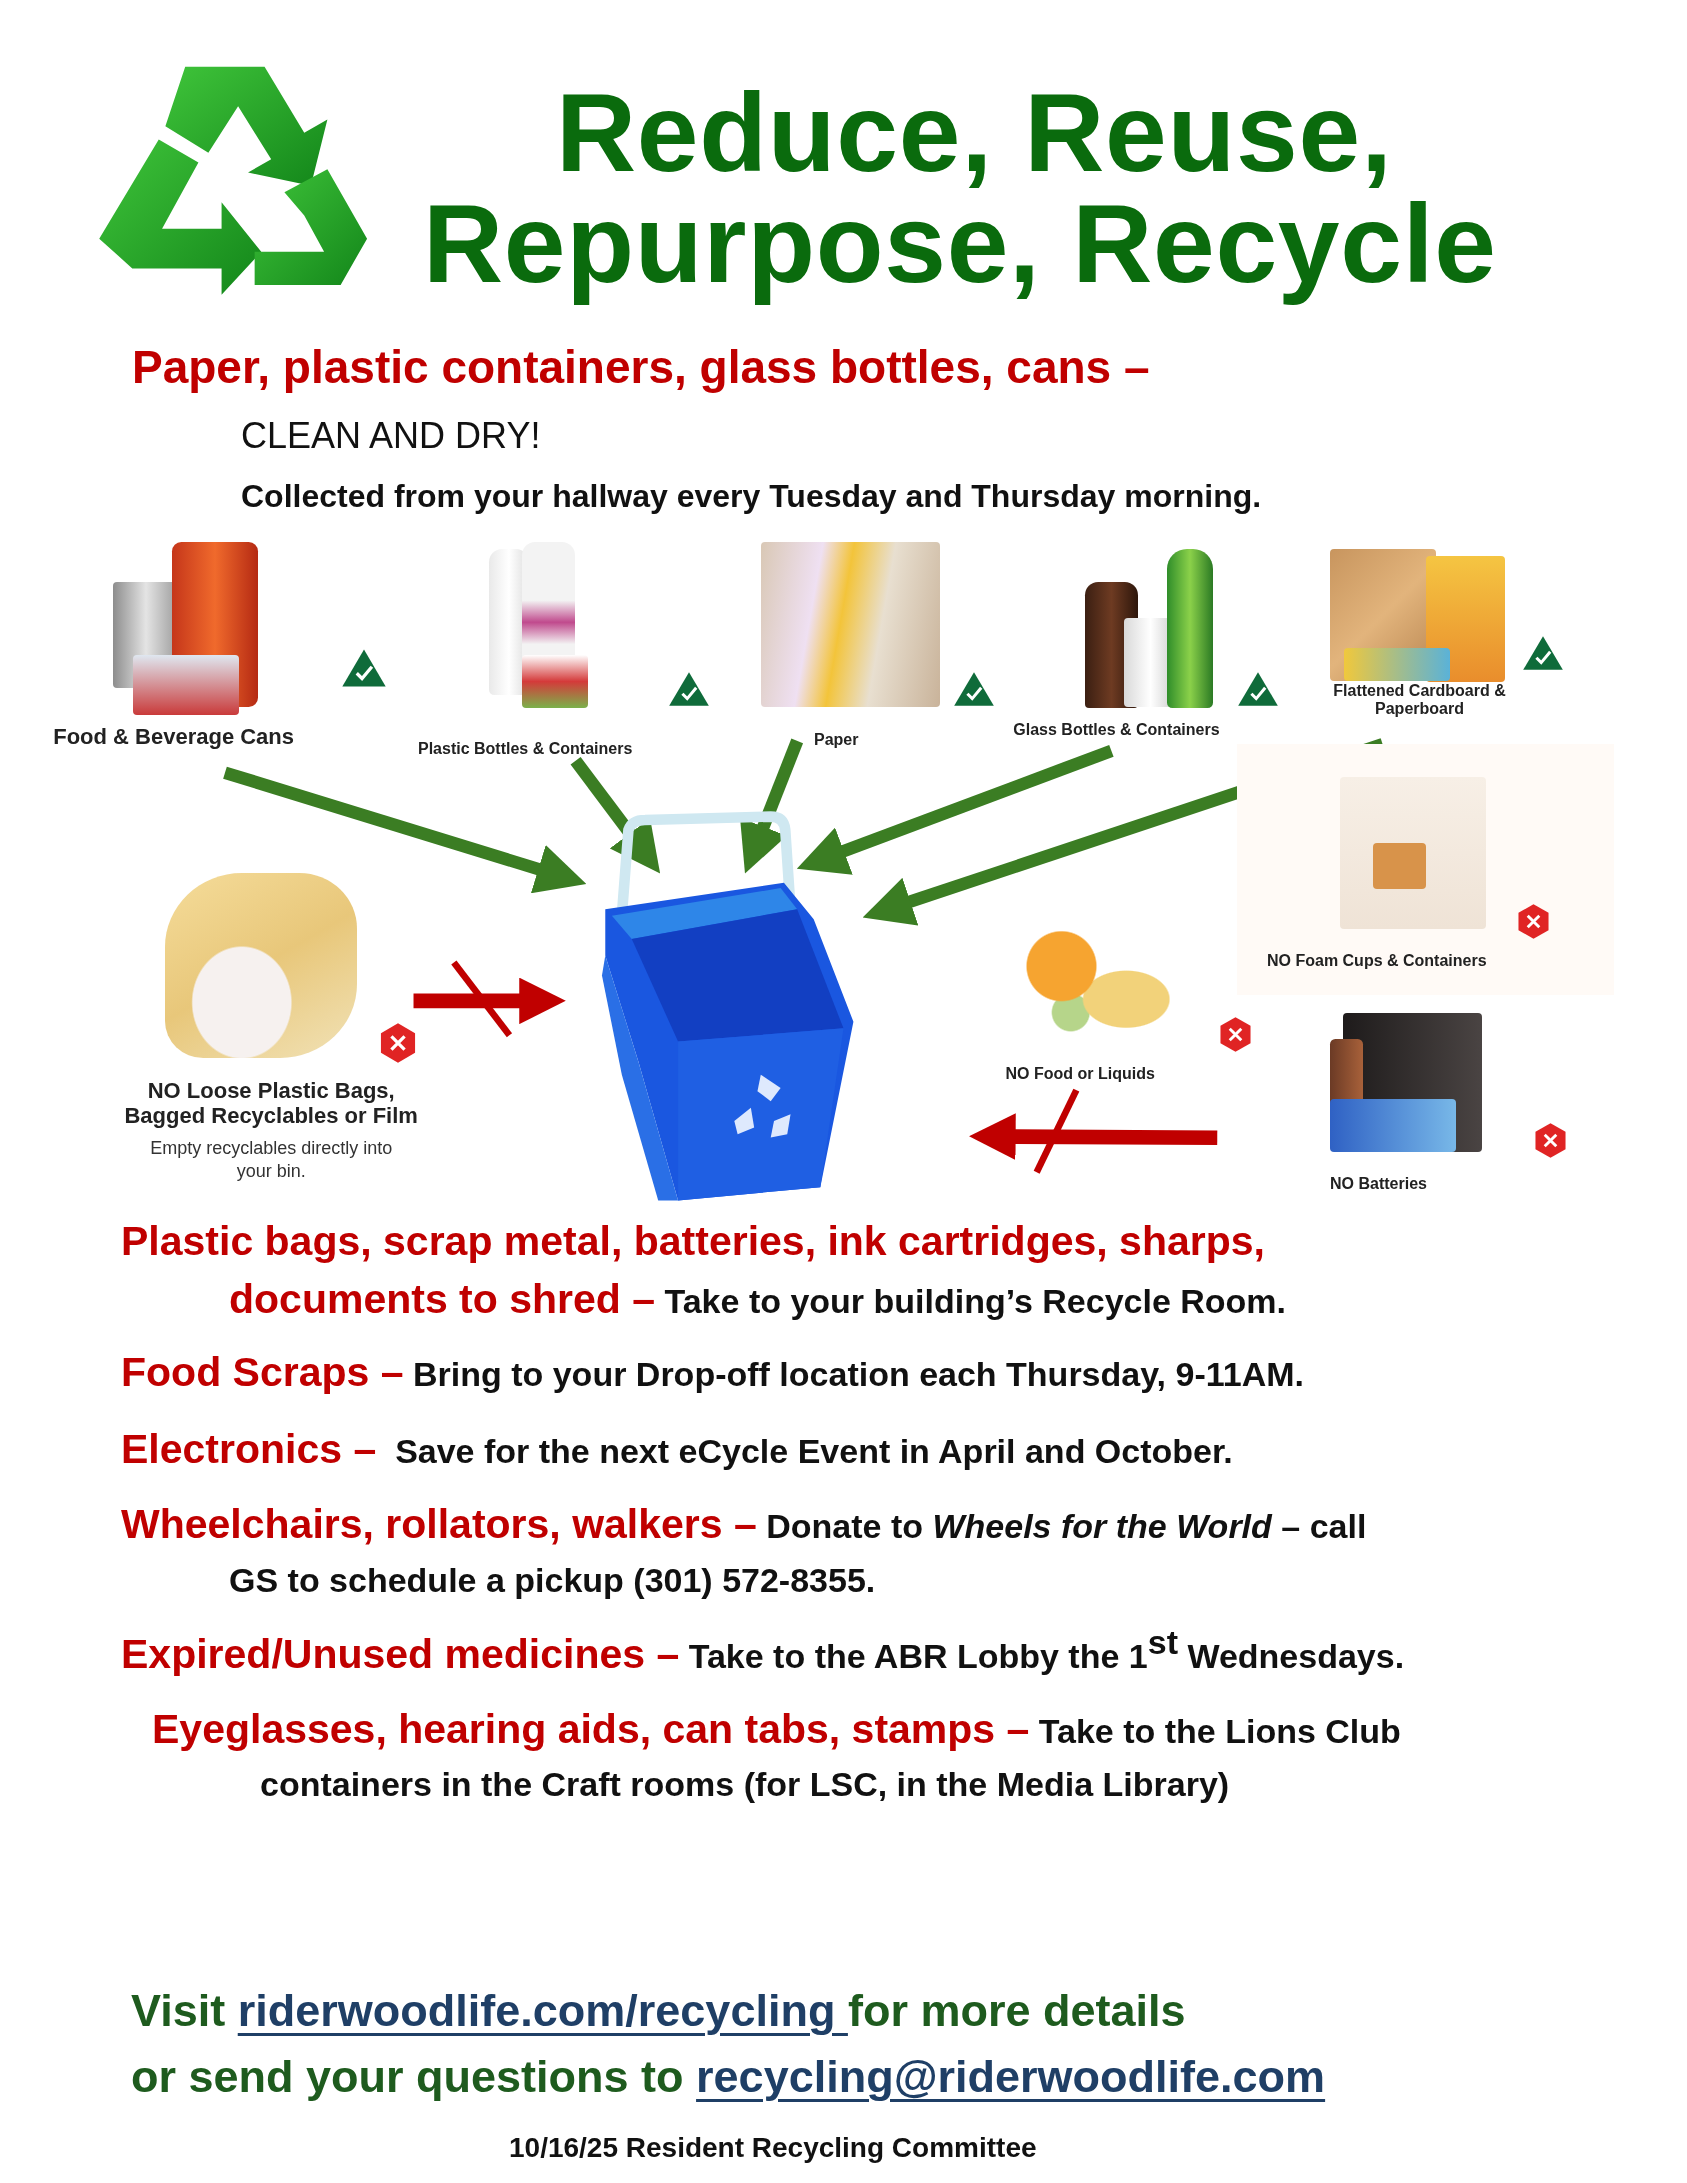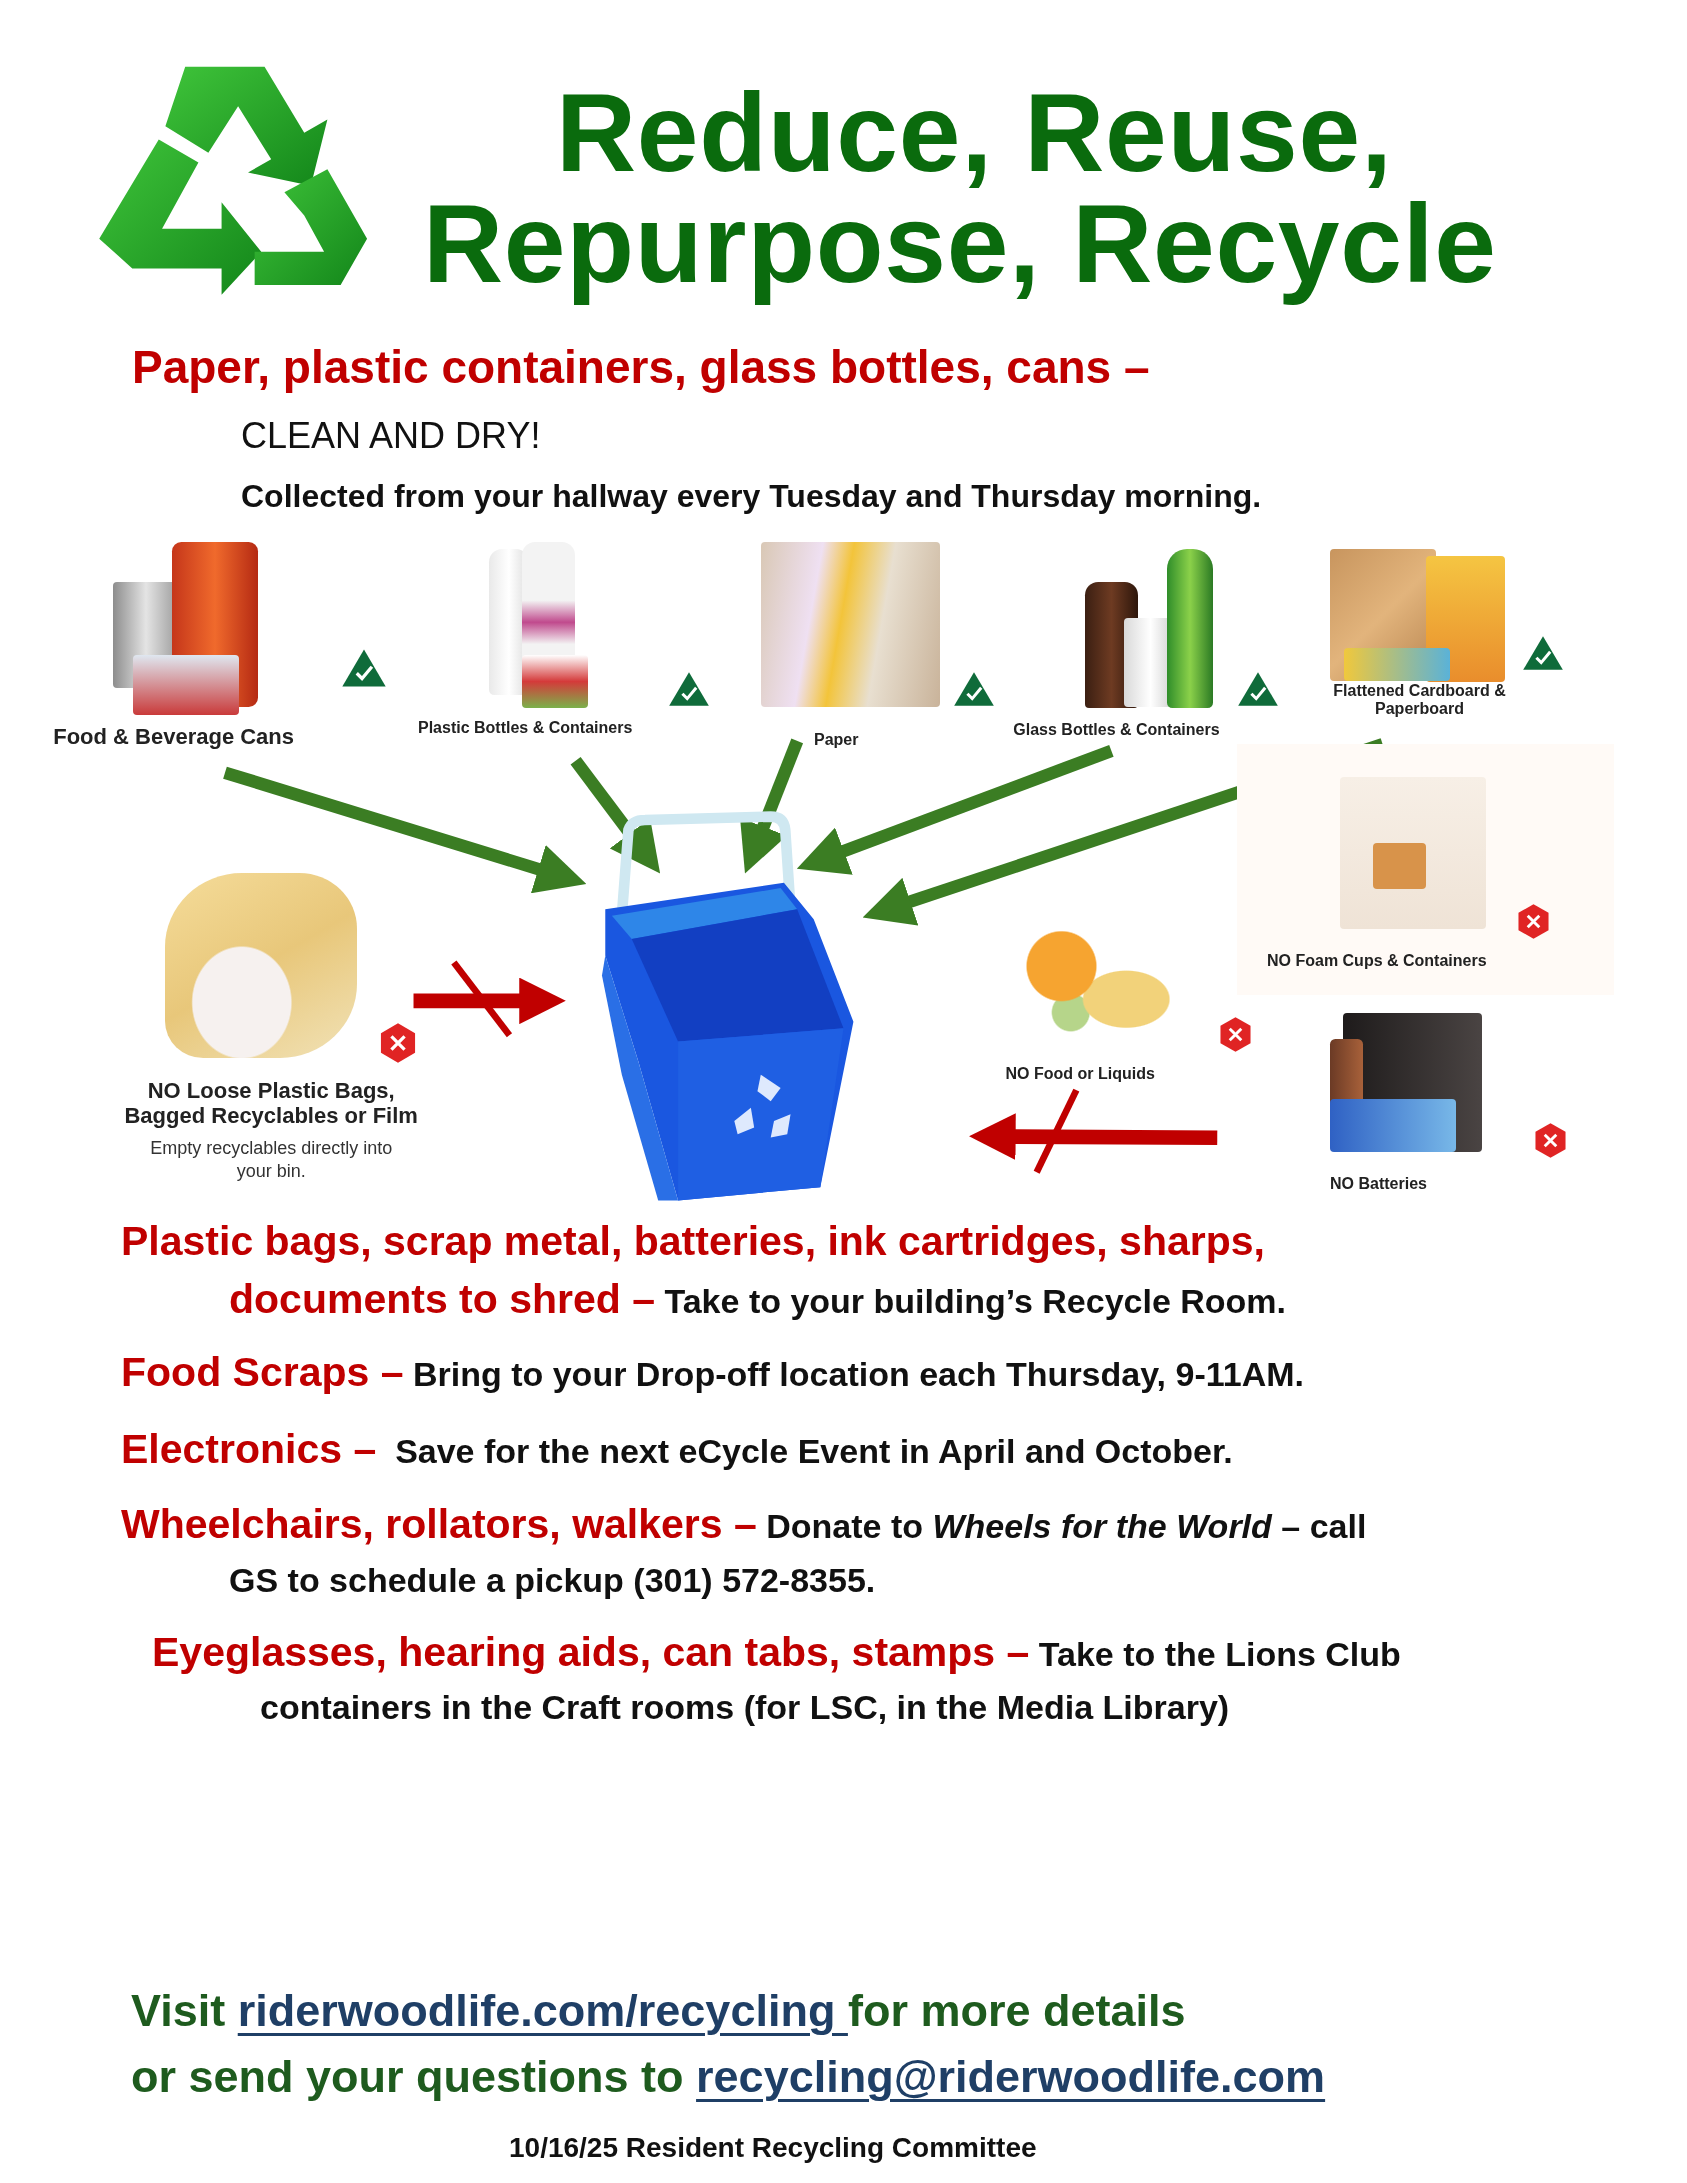--- a/index.html
+++ b/index.html
@@ -62,21 +62,21 @@
 </div>
 
 <div class="abs" style="left:410px; top:529px; width:318px; height:238px;">
   <div class="photo" style="left:79px; top:20px; width:40px; height:146px; background:linear-gradient(90deg,#e9e9e9,#ffffff,#dcdcdc); border-radius:13.2px 13.2px 5.3px 5.3px;"></div>
   <div class="photo" style="left:112px; top:13.2px; width:53px; height:146px; background:linear-gradient(180deg,#f3f3f3 40%,#c04a8d 55%,#f3f3f3 70%); border-radius:13.2px 13.2px 5.3px 5.3px;"></div>
   <div class="photo" style="left:112px; top:126px; width:66px; height:53px; background:linear-gradient(180deg,#ffffff,#d43a3a 50%,#7bb14b);"></div>
   <svg class="abs" style="left:258px; top:142px;" width="42" height="36" viewBox="0 0 70 60">
       <polygon points="35,2 68,58 2,58" fill="#0f6b3a"></polygon>
       <polyline points="24,38 32,46 47,28" fill="none" stroke="#fff" stroke-width="5"></polyline>
     </svg>
-  <div class="abs item-label small" style="left:8px; top:190px;">Plastic Bottles &amp; Containers</div>
+  <div class="abs item-label small" style="left:8px; top:211px;">Plastic Bottles &amp; Containers</div>
 </div>
 
 <div class="abs" style="left:741px; top:529px; width:265px; height:238px;">
   <div class="photo" style="left:20px; top:13.2px; width:179px; height:165px; background:linear-gradient(100deg,#d9c8b5,#efe0f2 30%,#f3c43a 45%,#e8dfd0 65%,#c9b39a);"></div>
   <svg class="abs" style="left:212px; top:142px;" width="42" height="36" viewBox="0 0 70 60">
       <polygon points="35,2 68,58 2,58" fill="#0f6b3a"></polygon>
       <polyline points="24,38 32,46 47,28" fill="none" stroke="#fff" stroke-width="5"></polyline>
     </svg>
   <div class="abs item-label small" style="left:73px; top:202px;">Paper</div>
 </div>
@@ -203,20 +203,23 @@
   <div class="line" style="margin-top:32px;">
     <span class="lead">Food Scraps –</span><span class="rest"> Bring to your Drop-off location each Thursday, 9-11AM.</span>
   </div>
   <div class="line" style="margin-top:36px;">
     <span class="lead">Electronics –</span><span class="rest" style="white-space:pre">  Save for the next eCycle Event in April and October.</span>
   </div>
   <div class="line" style="margin-top:34px;">
     <div><span class="lead">Wheelchairs, rollators, walkers –</span><span class="rest"> Donate to </span><span class="rest it">Wheels for the World</span><span class="rest"> – call</span></div>
     <div class="indent" style="margin-top:14.6px;"><span class="rest">GS to schedule a pickup (301) 572-8355.</span></div>
   </div>
+  <div class="line" style="margin-top:36px;">
+    <span class="lead">Expired/Unused medicines –</span><span class="rest"> Take to the ABR Lobby the 1</span><sup class="rest">st</sup><span class="rest"> Wednesdays.</span>
+  </div>
   <div class="line" style="margin-top:34px;margin-left:31px;">
     <div><span class="lead">Eyeglasses, hearing aids, can tabs, stamps –</span><span class="rest"> Take to the Lions Club</span></div>
     <div class="indent" style="margin-top:14.6px;"><span class="rest">containers in the Craft rooms (for LSC, in the Media Library)</span></div>
   </div>
 </div>
 
 <div class="abs footer-line" style="left:131px; top:1988px;">
   <span>Visit </span><a class="link">riderwoodlife.com/recycling </a><span>for more details</span>
 </div>
 <div class="abs footer-line" style="left:131px; top:2054px;">

